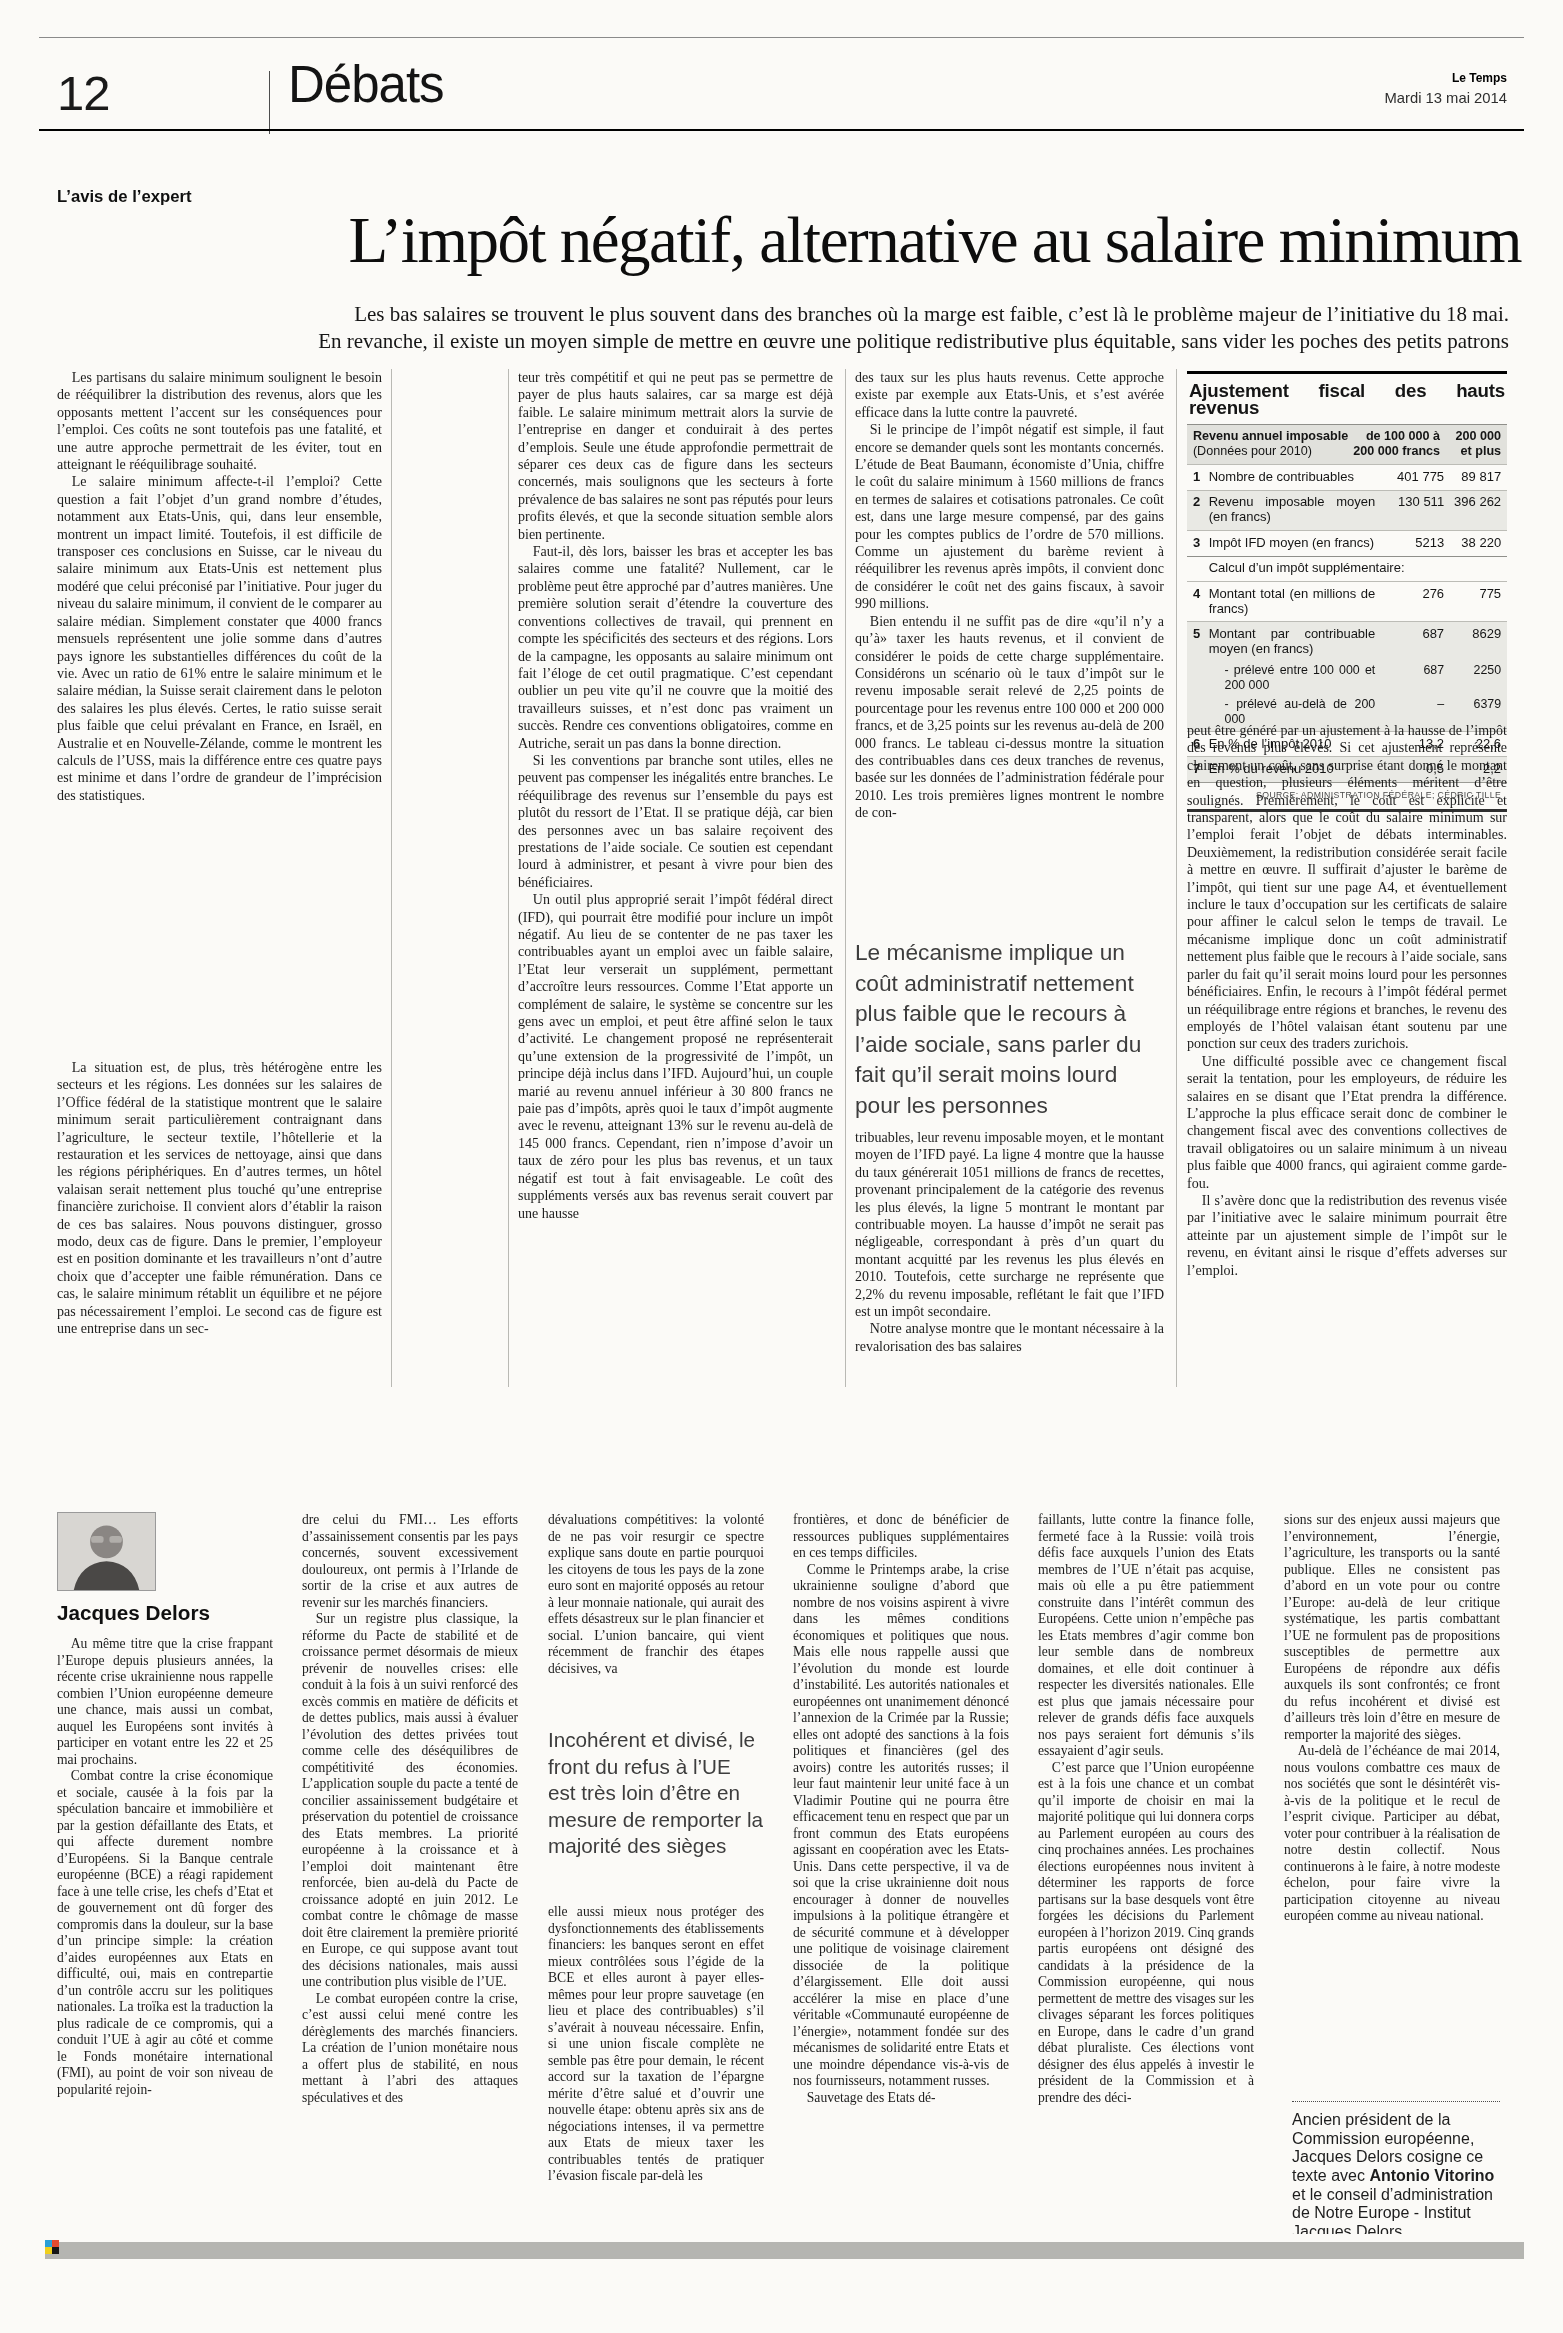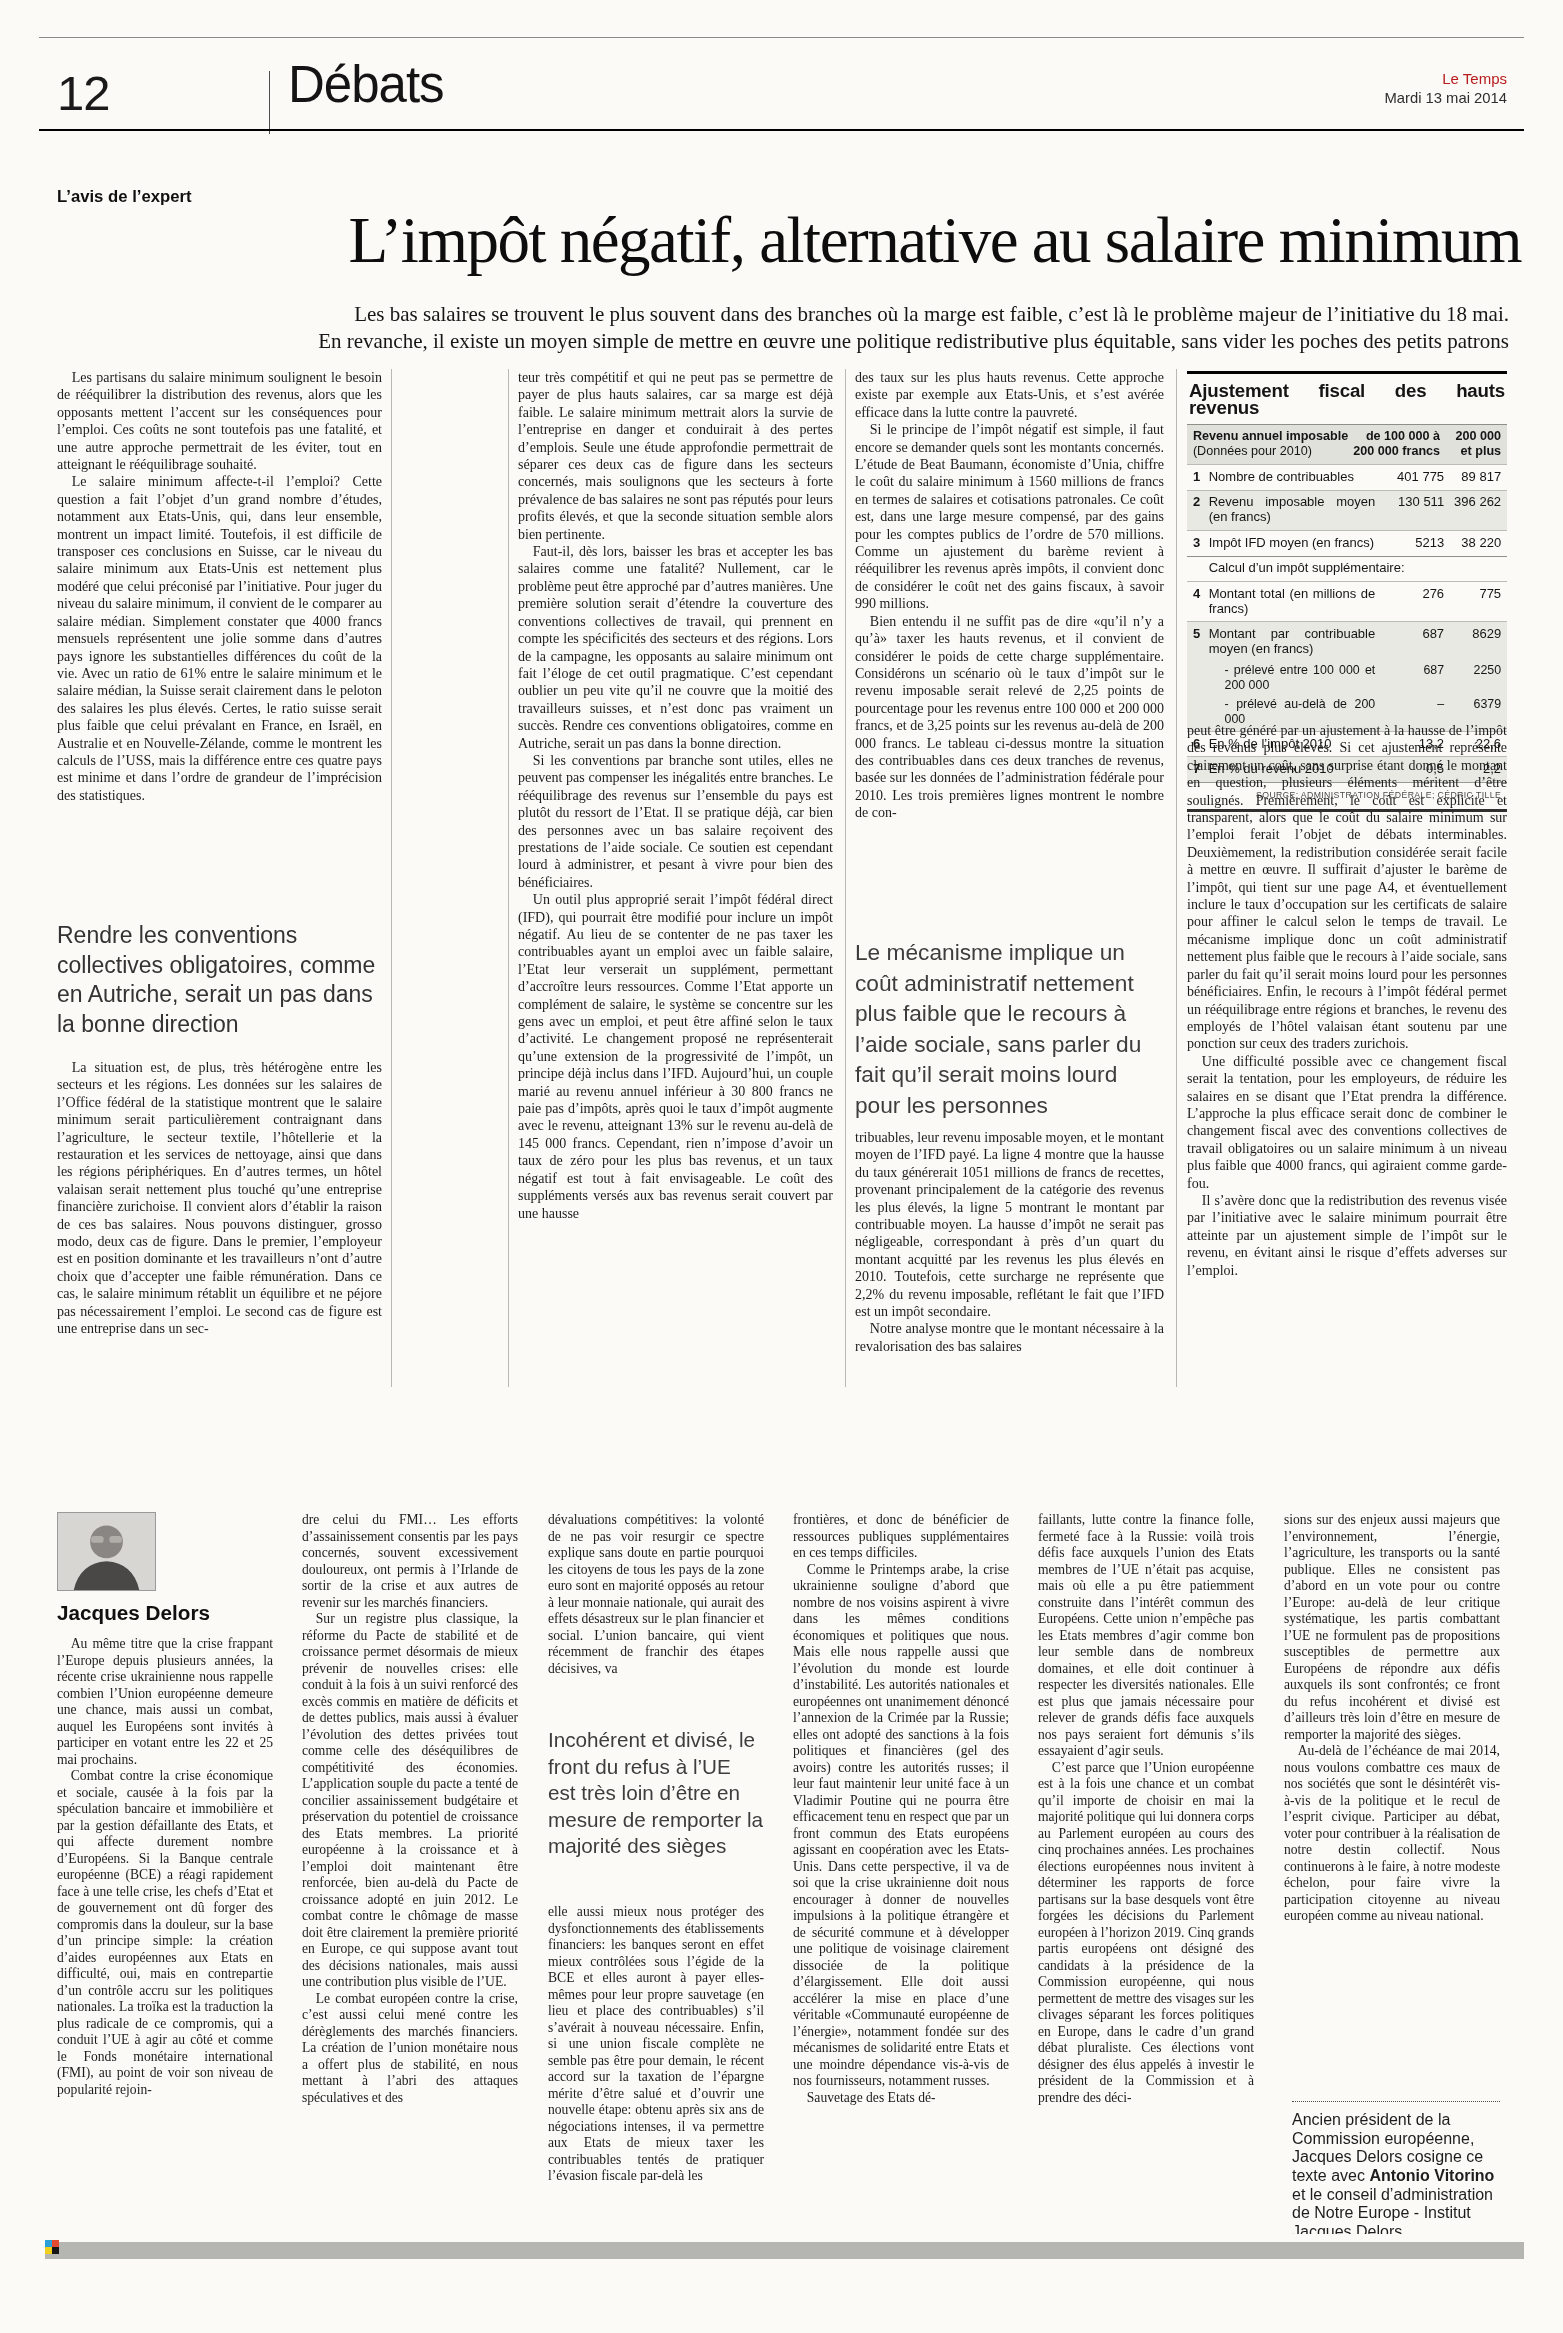--- a/index.html
+++ b/index.html
@@ -6,21 +6,21 @@
   .page{position:relative;width:1563px;height:2334px;margin:0 auto;background:#fbfaf7;
         color:#1c1c1c;font-family:"Liberation Serif",serif;overflow:hidden;}
   .abs{position:absolute;text-align:right;}
   .sans{font-family:"Liberation Sans",sans-serif;}
   
   .rule-top{left:39px;right:39px;top:37px;height:1px;background:#8a8a8a;}
   .page-num{left:57px;top:65px;font-size:49px;font-weight:400;letter-spacing:-1px;color:#1a1a1a;}
   .header-vrule{left:269px;top:71px;width:1px;height:63px;background:#4d4d4d;}
   .section-title{left:288px;top:55px;font-size:51px;font-weight:400;letter-spacing:-1px;color:#141414;}
   .brand-block{right:56px;top:69px;text-align:right;line-height:19.7px;}
-  .brand-name{font-size:15px;font-weight:normal;color:#b91c1c;}
+  .brand-name{font-size:12px;font-weight:bold;color:#000000;}
   .brand-date{font-size:14.8px;color:#2e2e2e;}
   .rule-header-bottom{left:39px;right:39px;top:129px;height:2px;background:#000;}
   
   .kicker{left:57px;top:187px;font-size:16.7px;font-weight:bold;color:#101010;}
   .headline1{left:53px;top:197px;width:1468px;font-size:65px;font-weight:400;
              letter-spacing:-1.5px;color:#0d0d0d;line-height:87px;white-space:nowrap;}
   .standfirst{left:57px;top:301px;width:1452px;font-size:21px;line-height:26.6px;color:#161616;}
   .body-col{position:absolute;top:369px;height:1018px;overflow:hidden;
             font-size:14px;line-height:17.4px;text-align:justify;hyphens:auto;}
   .body-col p{margin:0;text-indent:14.8px;}
@@ -104,21 +104,20 @@
   <div class="vrule1" style="left:391px"></div>
   <div class="vrule1" style="left:508px"></div>
   <div class="vrule1" style="left:845px"></div>
   <div class="vrule1" style="left:1176px"></div>
 
   <div class="body-col" style="left:57px;width:325px">
     <div class="colpart" style="top:0;height:548px">
       <p>Les partisans du salaire minimum soulignent le besoin de rééquilibrer la distribution des revenus, alors que les opposants mettent l’accent sur les conséquences pour l’emploi. Ces coûts ne sont toutefois pas une fatalité, et une autre approche permettrait de les éviter, tout en atteignant le rééquilibrage souhaité.</p>
       <p>Le salaire minimum affecte-t-il l’emploi? Cette question a fait l’objet d’un grand nombre d’études, notamment aux Etats-Unis, qui, dans leur ensemble, montrent un impact limité. Toutefois, il est difficile de transposer ces conclusions en Suisse, car le niveau du salaire minimum aux Etats-Unis est nettement plus modéré que celui préconisé par l’initiative. Pour juger du niveau du salaire minimum, il convient de le comparer au salaire médian. Simplement constater que 4000 francs mensuels représentent une jolie somme dans d’autres pays ignore les substantielles différences du coût de la vie. Avec un ratio de 61% entre le salaire minimum et le salaire médian, la Suisse serait clairement dans le peloton des salaires les plus élevés. Certes, le ratio suisse serait plus faible que celui prévalant en France, en Israël, en Australie et en Nouvelle-Zélande, comme le montrent les calculs de l’USS, mais la différence entre ces quatre pays est minime et dans l’ordre de grandeur de l’imprécision des statistiques.</p>
     </div>
-    <div class="colpart subhead" style="top:552px;height:130px">Rendre les conventions collectives obligatoires, comme en Autriche, serait un pas dans la bonne direction</div>
     <div class="colpart" style="top:690px;bottom:0">
       <p>La situation est, de plus, très hétérogène entre les secteurs et les régions. Les données sur les salaires de l’Office fédéral de la statistique montrent que le salaire minimum serait particulièrement contraignant dans l’agriculture, le secteur textile, l’hôtellerie et la restauration et les services de nettoyage, ainsi que dans les régions périphériques. En d’autres termes, un hôtel valaisan serait nettement plus touché qu’une entreprise financière zurichoise. Il convient alors d’établir la raison de ces bas salaires. Nous pouvons distinguer, grosso modo, deux cas de figure. Dans le premier, l’employeur est en position dominante et les travailleurs n’ont d’autre choix que d’accepter une faible rémunération. Dans ce cas, le salaire minimum rétablit un équilibre et ne péjore pas nécessairement l’emploi. Le second cas de figure est une entreprise dans un sec-</p>
     </div>
   </div>
 
 
   <div class="body-col" style="left:518px;width:315px">
     <p class="cont">teur très compétitif et qui ne peut pas se permettre de payer de plus hauts salaires, car sa marge est déjà faible. Le salaire minimum mettrait alors la survie de l’entreprise en danger et conduirait à des pertes d’emplois. Seule une étude approfondie permettrait de séparer ces deux cas de figure dans les secteurs concernés, mais soulignons que les secteurs à forte prévalence de bas salaires ne sont pas réputés pour leurs profits élevés, et que la seconde situation semble alors bien pertinente.</p>
     <p>Faut-il, dès lors, baisser les bras et accepter les bas salaires comme une fatalité? Nullement, car le problème peut être approché par d’autres manières. Une première solution serait d’étendre la couverture des conventions collectives de travail, qui prennent en compte les spécificités des secteurs et des régions. Lors de la campagne, les opposants au salaire minimum ont fait l’éloge de cet outil pragmatique. C’est cependant oublier un peu vite qu’il ne couvre que la moitié des travailleurs suisses, et n’est donc pas vraiment un succès. Rendre ces conventions obligatoires, comme en Autriche, serait un pas dans la bonne direction.</p>
     <p>Si les conventions par branche sont utiles, elles ne peuvent pas compenser les inégalités entre branches. Le rééquilibrage des revenus sur l’ensemble du pays est plutôt du ressort de l’Etat. Il se pratique déjà, car bien des personnes avec un bas salaire reçoivent des prestations de l’aide sociale. Ce soutien est cependant lourd à administrer, et pesant à vivre pour bien des bénéficiaires.</p>

